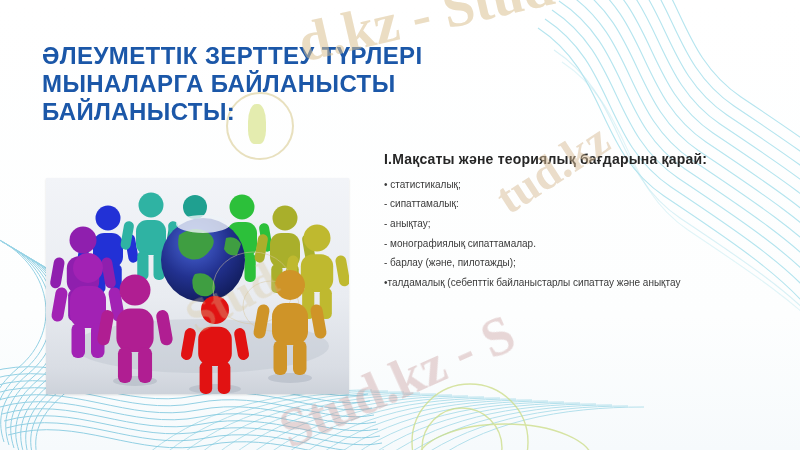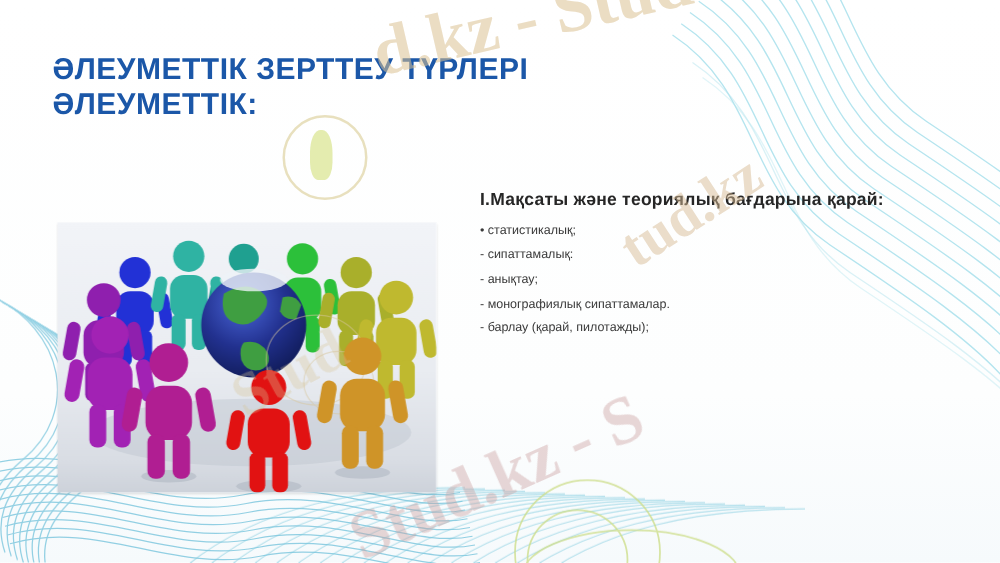--- a/index.html
+++ b/index.html
@@ -108,21 +108,22 @@
     <circle cx="462" cy="448" r="40"></circle>
     <ellipse cx="505" cy="462" rx="88" ry="38"></ellipse>
   </g>
 </svg>
 
 <div class="ghost-ring"></div>
 <div class="ghost-blob"></div>
 
 <h1 class="title" style="margin:0">
   <div>ӘЛЕУМЕТТІК ЗЕРТТЕУ ТҮРЛЕРІ</div>
-  <div>ӘЛЕУМЕТТІК:</div>
+  <div>МЫНАЛАРГА БАЙЛАНЫСТЫ</div>
+  <div>БАЙЛАНЫСТЫ:</div>
 </h1>
 
 <div class="photo">
   <svg width="303" height="216" viewBox="0 0 303 216">
     <defs>
       <radialGradient id="gOcean" cx="40%" cy="30%" r="75%">
         <stop offset="0%" stop-color="#4a66d8"></stop>
           <stop offset="55%" stop-color="#22318f"></stop>
           <stop offset="100%" stop-color="#101b58"></stop>
       </radialGradient>
@@ -167,19 +168,20 @@
     <use href="#prs" transform="translate(138.2,118) scale(1.4)" fill="#e11212"></use>
   </svg>
 </div>
 
 <div class="col">
   <div class="sec-header">І.Мақсаты және теориялық бағдарына қарай:</div>
   <div class="item">• статистикалық;</div>
   <div class="item">- сипаттамалық:</div>
   <div class="item">- анықтау;</div>
   <div class="item">- монографиялық сипаттамалар.</div>
-  <div class="item">- барлау (қарай, пилотажды);</div>
+  <div class="item">- барлау (және, пилотажды);</div>
+  <div class="item">•талдамалық (себепттік байланыстарлы сипаттау және анықтау</div>
 </div>
 
 <div class="wm wm1">d.kz - Stud</div>
 <div class="wm wm2">tud.kz</div>
 <div class="wm wm3">Stud.kz - S</div>
 <div class="wm wm4">Stud</div>
 
 </body></html>

